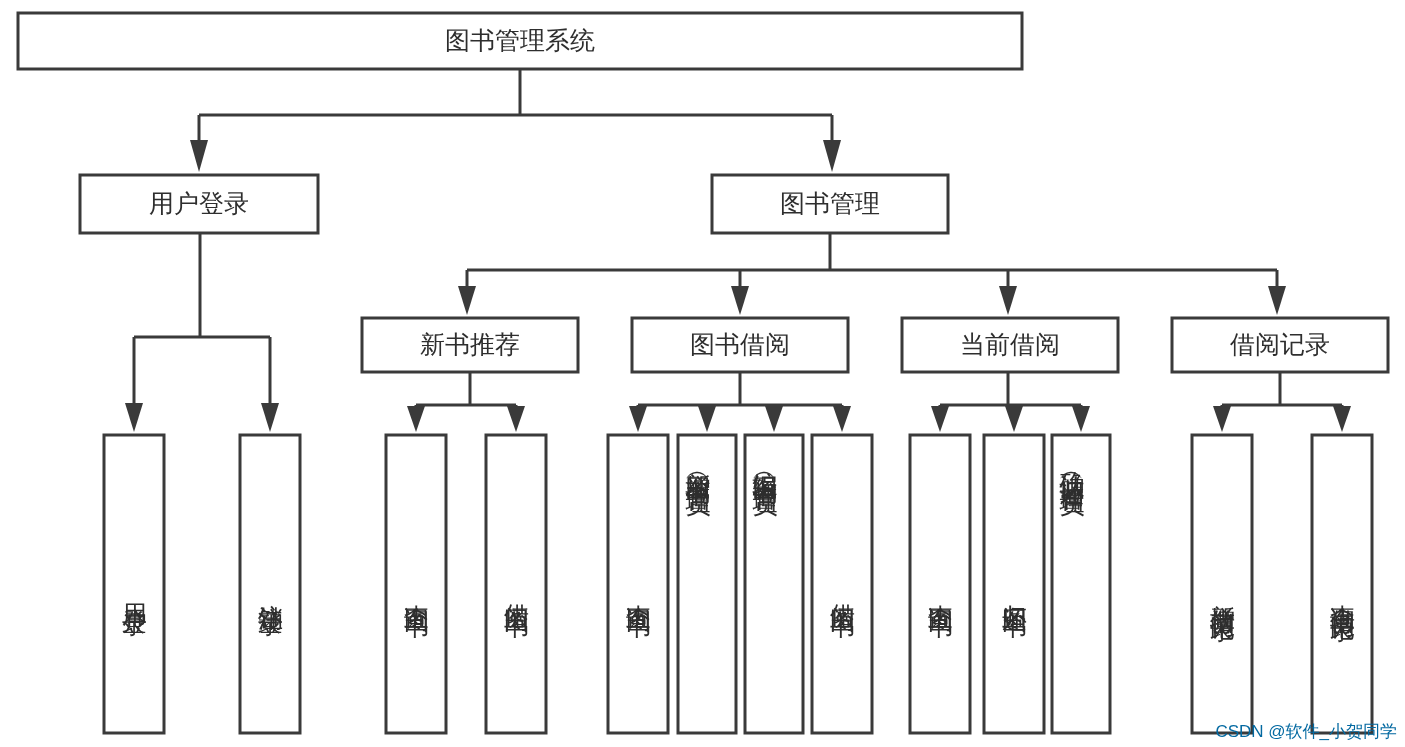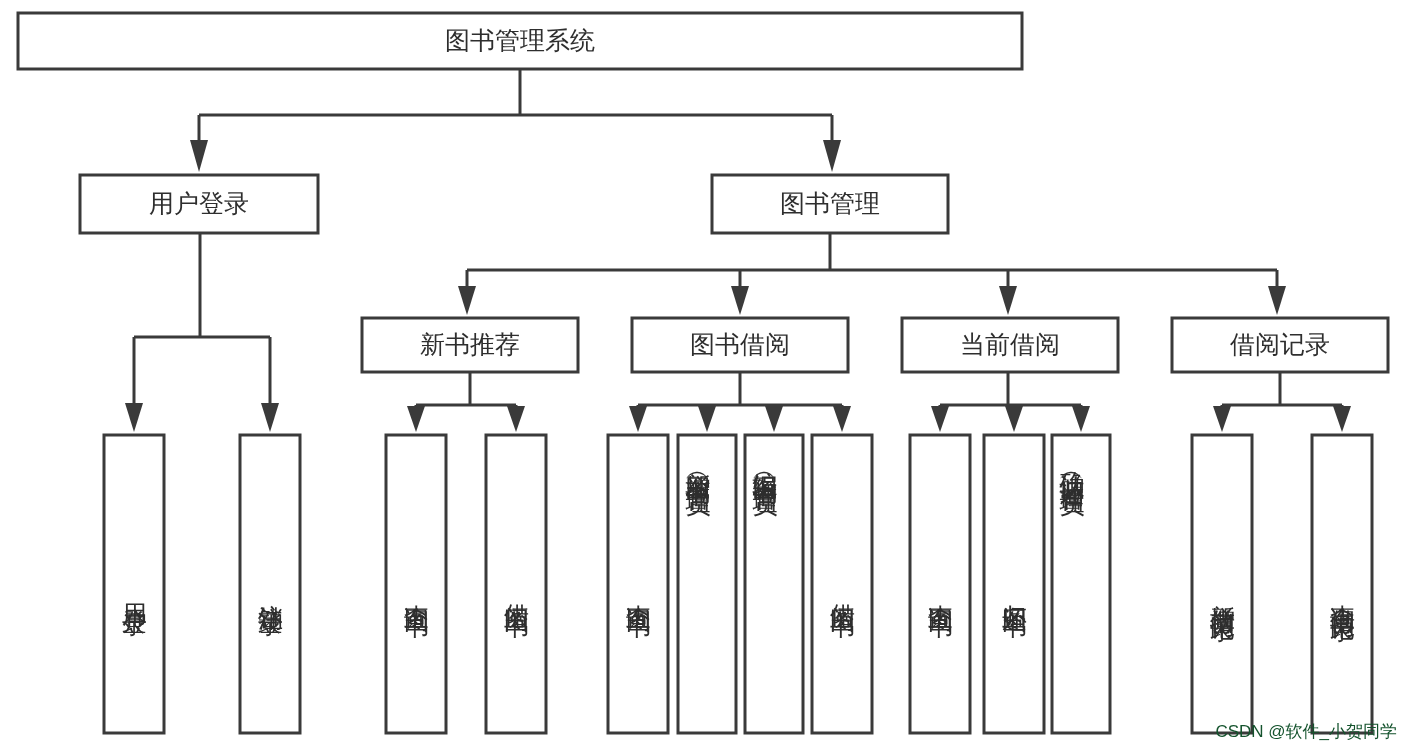--- a/index.html
+++ b/index.html
@@ -52,21 +52,21 @@
     text-orientation: upright;
     letter-spacing: 3px;
     dominant-baseline: central;
   }
   .watermark {
     position: absolute;
     right: 8px;
     bottom: 4px;
     font-family: "Liberation Sans", "DejaVu Sans", sans-serif;
     font-size: 17px;
-    color: #14532d;
+    color: #0369a1;
     white-space: nowrap;
     pointer-events: none;
   }
 </style>
 </head>
 <body>
 
 <svg id="diagram" viewBox="0 0 1405 747" xmlns="http://www.w3.org/2000/svg">
 
   <g>

